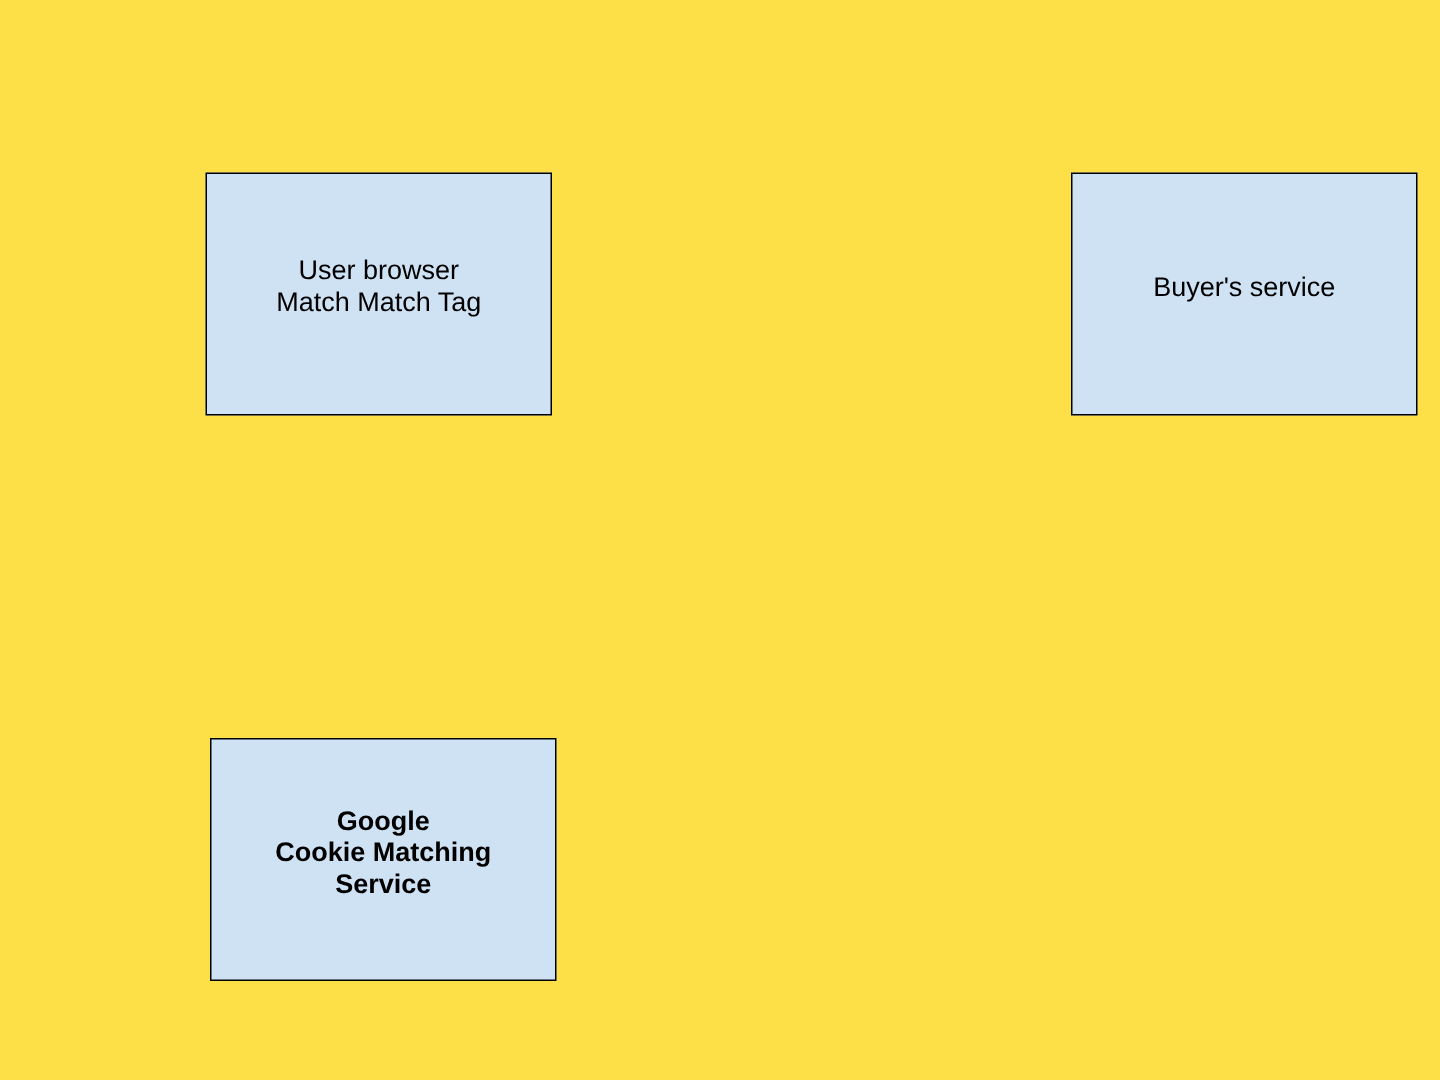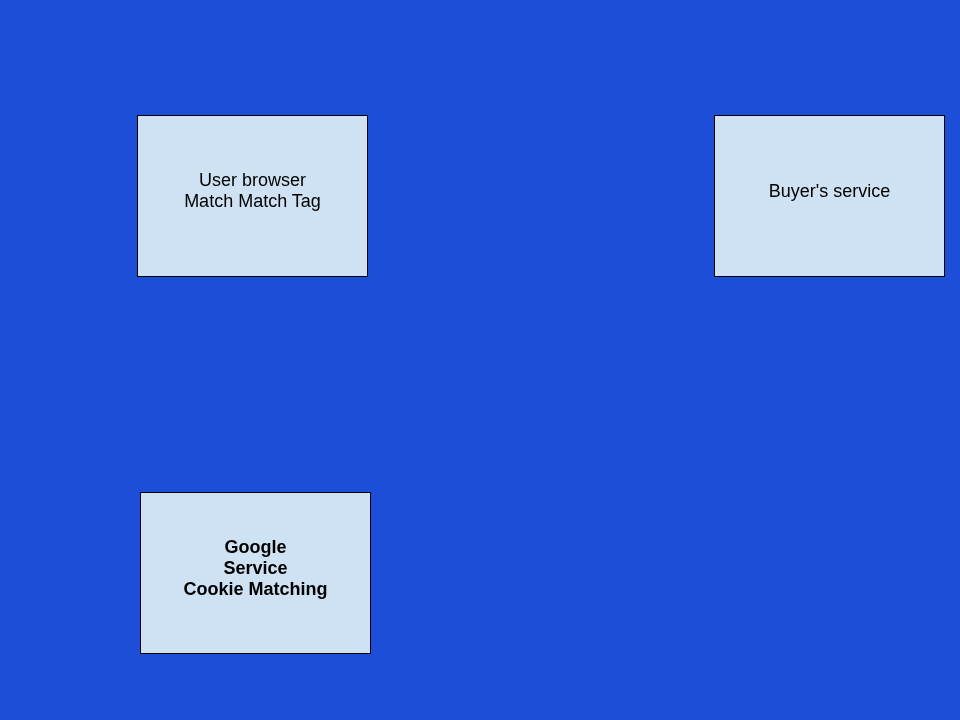--- a/index.html
+++ b/index.html
@@ -10,21 +10,21 @@
     width: 960px;
     height: 720px;
     background: #000000;
     overflow: hidden;
     font-family: "Liberation Sans", "DejaVu Sans", sans-serif;
   }
   .canvas {
     position: relative;
     width: 960px;
     height: 720px;
-    background: #1d4ed8;
+    background: #fde047;
   }
   .node {
     position: absolute;
     width: 231px;
     height: 162px;
     background: #cfe2f3;
     border: 1px solid #000000;
     box-sizing: border-box;
     display: flex;
     flex-direction: column;
@@ -58,18 +58,18 @@
 
   <div class="node" id="node-buyers-service">
     <div class="label">
       <div>Buyer's service</div>
     </div>
   </div>
 
   <div class="node" id="node-google-cms">
     <div class="label">
       <div>Google</div>
+      <div>Cookie Matching</div>
       <div>Service</div>
-      <div>Cookie Matching</div>
     </div>
   </div>
 
 </div>
 
 </body></html>

